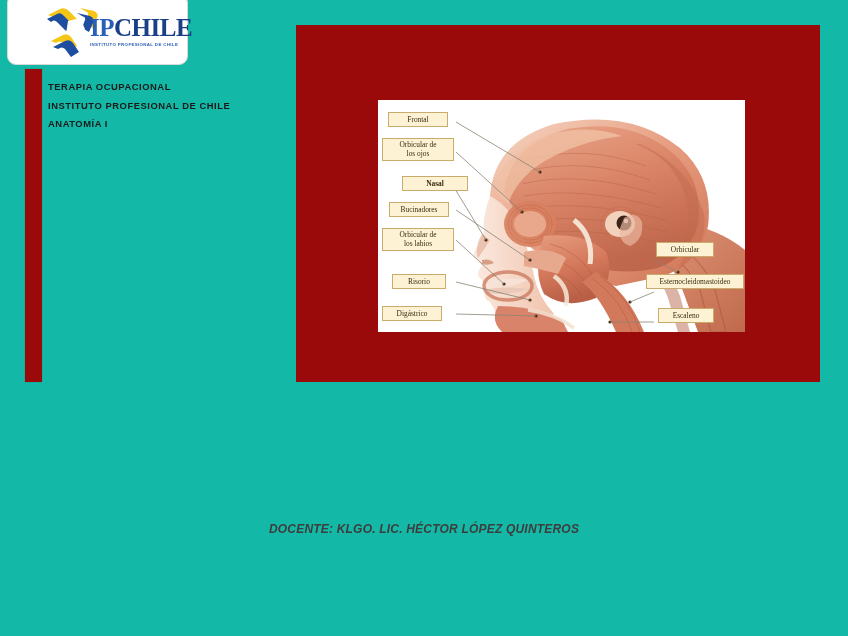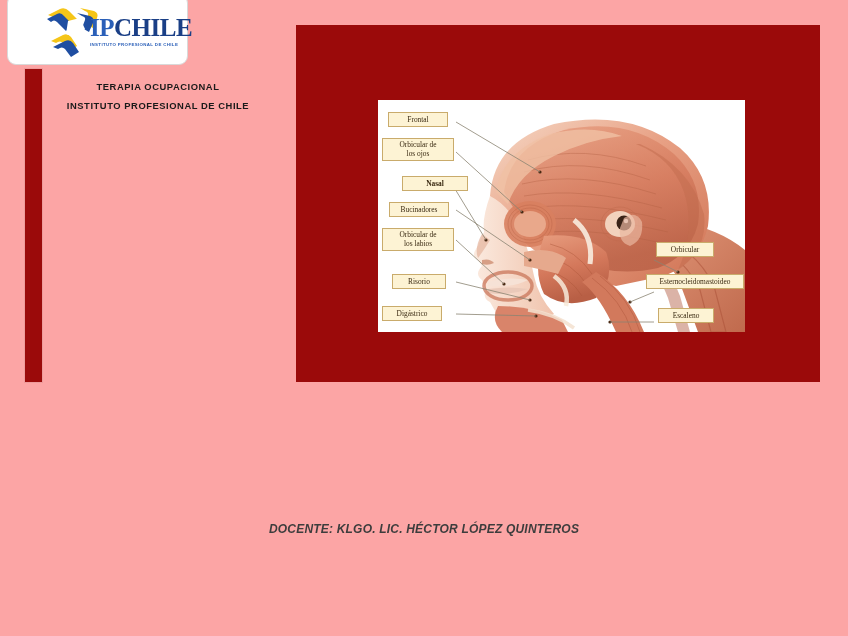--- a/index.html
+++ b/index.html
@@ -7,21 +7,21 @@
     padding: 0;
     background: #ffffff;
   }
   body {
     font-family: "Liberation Sans", sans-serif;
   }
   #slide {
     position: relative;
     width: 848px;
     height: 636px;
-    background: #fca5a5;
+    background: #14b8a6;
     overflow: hidden;
   }
 
   
   #logo-card {
     position: absolute;
     left: 7px;
     top: -6px;
     width: 181px;
     height: 71px;
@@ -80,21 +80,20 @@
     background: #9b0a0a;
     box-shadow: 0 0 0 1px rgba(0,0,0,0.06);
   }
 
   
   #header-text {
     position: absolute;
     left: 48px;
     top: 78px;
     width: 220px;
-    text-align: center;
   }
   #header-text .hline {
     font-size: 9.4px;
     font-weight: bold;
     letter-spacing: 0.55px;
     color: #1a1a1a;
     line-height: 18.5px;
     white-space: nowrap;
   }
 
@@ -193,20 +192,21 @@
       </div>
 
     </div>
   </div>
 
   <div id="left-bar"></div>
 
   <div id="header-text">
     <div class="hline">TERAPIA OCUPACIONAL</div>
     <div class="hline">INSTITUTO PROFESIONAL DE CHILE</div>
+    <div class="hline">ANATOMÍA I</div>
   </div>
 
   <div id="red-panel">
 
     <div id="figure-box">
       <svg id="figure-art" viewBox="0 0 367 232" preserveAspectRatio="none">
         <defs>
           <linearGradient id="skull" x1="0" y1="0" x2="1" y2="1">
             <stop offset="0%" stop-color="#f6d9c6"></stop>
             <stop offset="45%" stop-color="#e8a185"></stop>

